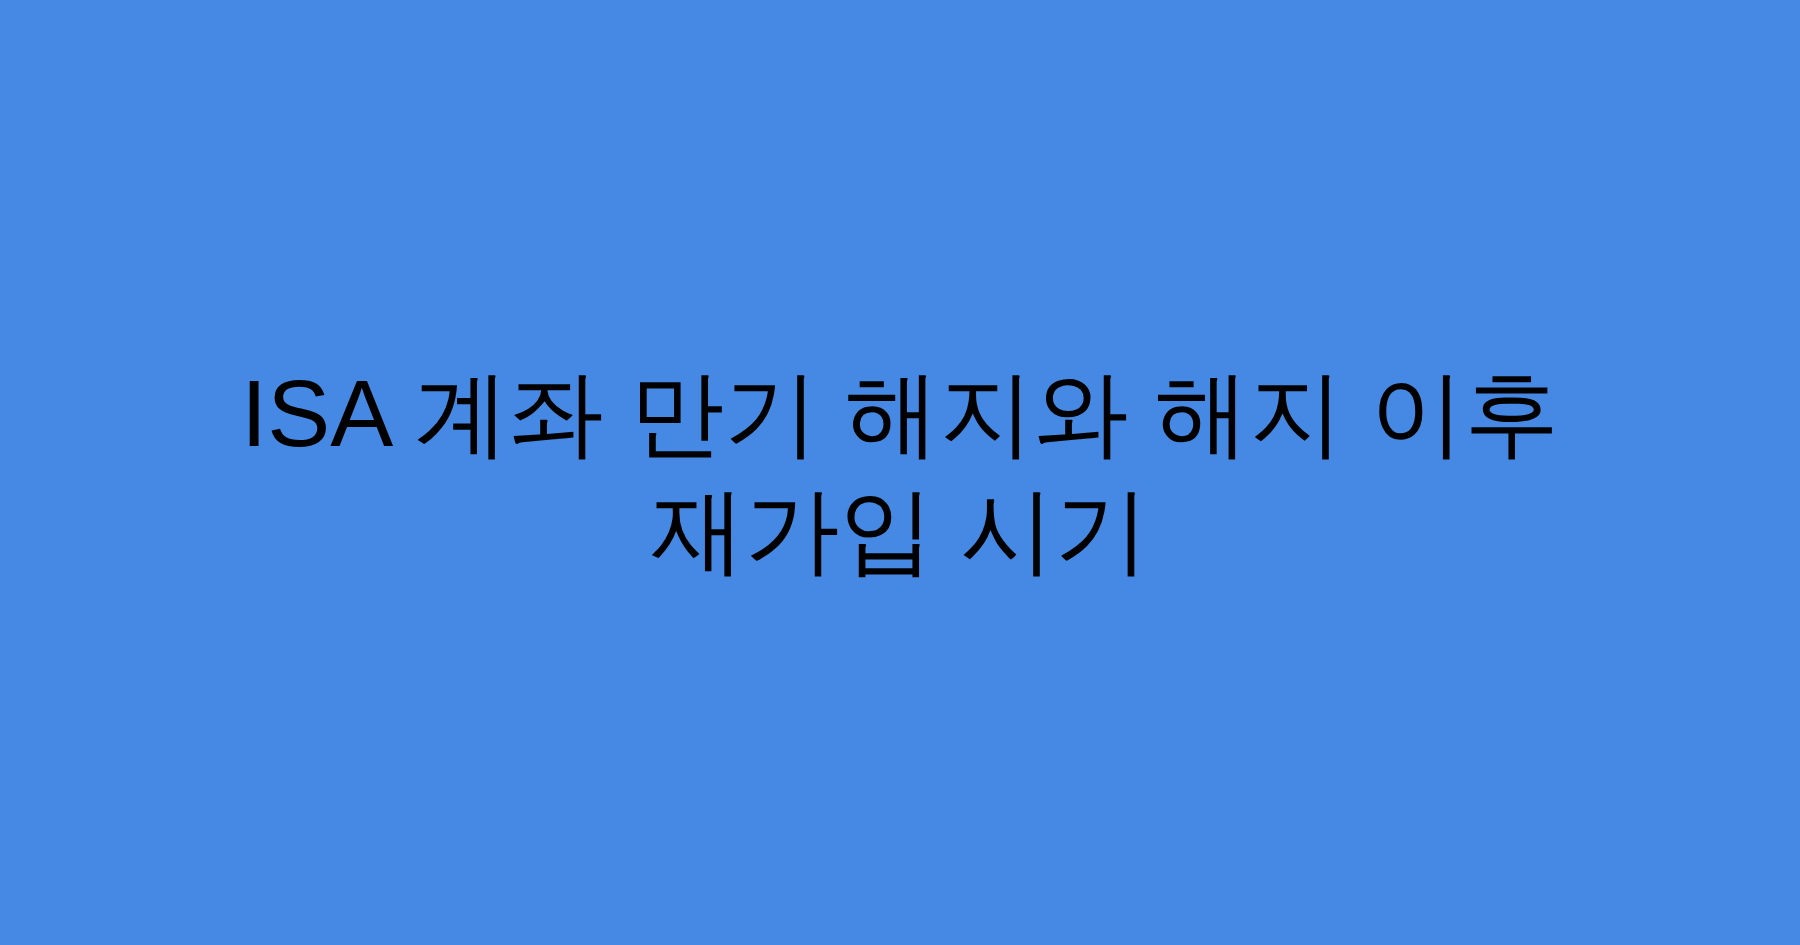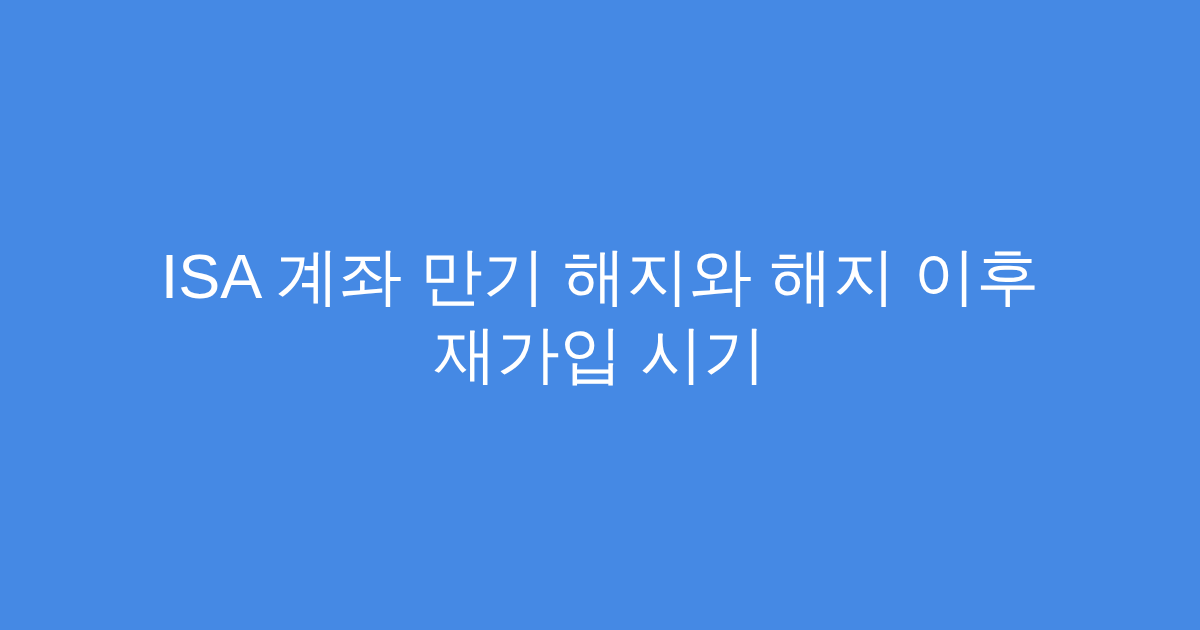--- a/index.html
+++ b/index.html
@@ -30,21 +30,21 @@
     width: 1060px;
     display: flex;
     align-items: center;
     justify-content: center;
     text-align: center;
   }
 
   .card-title {
     margin: 0;
     padding: 0;
-    color: #ffffff;
+    color: #000000;
     font-family: "Liberation Sans", "DejaVu Sans", sans-serif;
     font-size: 63px;
     font-weight: 400;
     line-height: 78px;
     letter-spacing: 0px;
     text-align: center;
     word-break: keep-all;
     white-space: pre-line;
     -webkit-font-smoothing: antialiased;
   }

